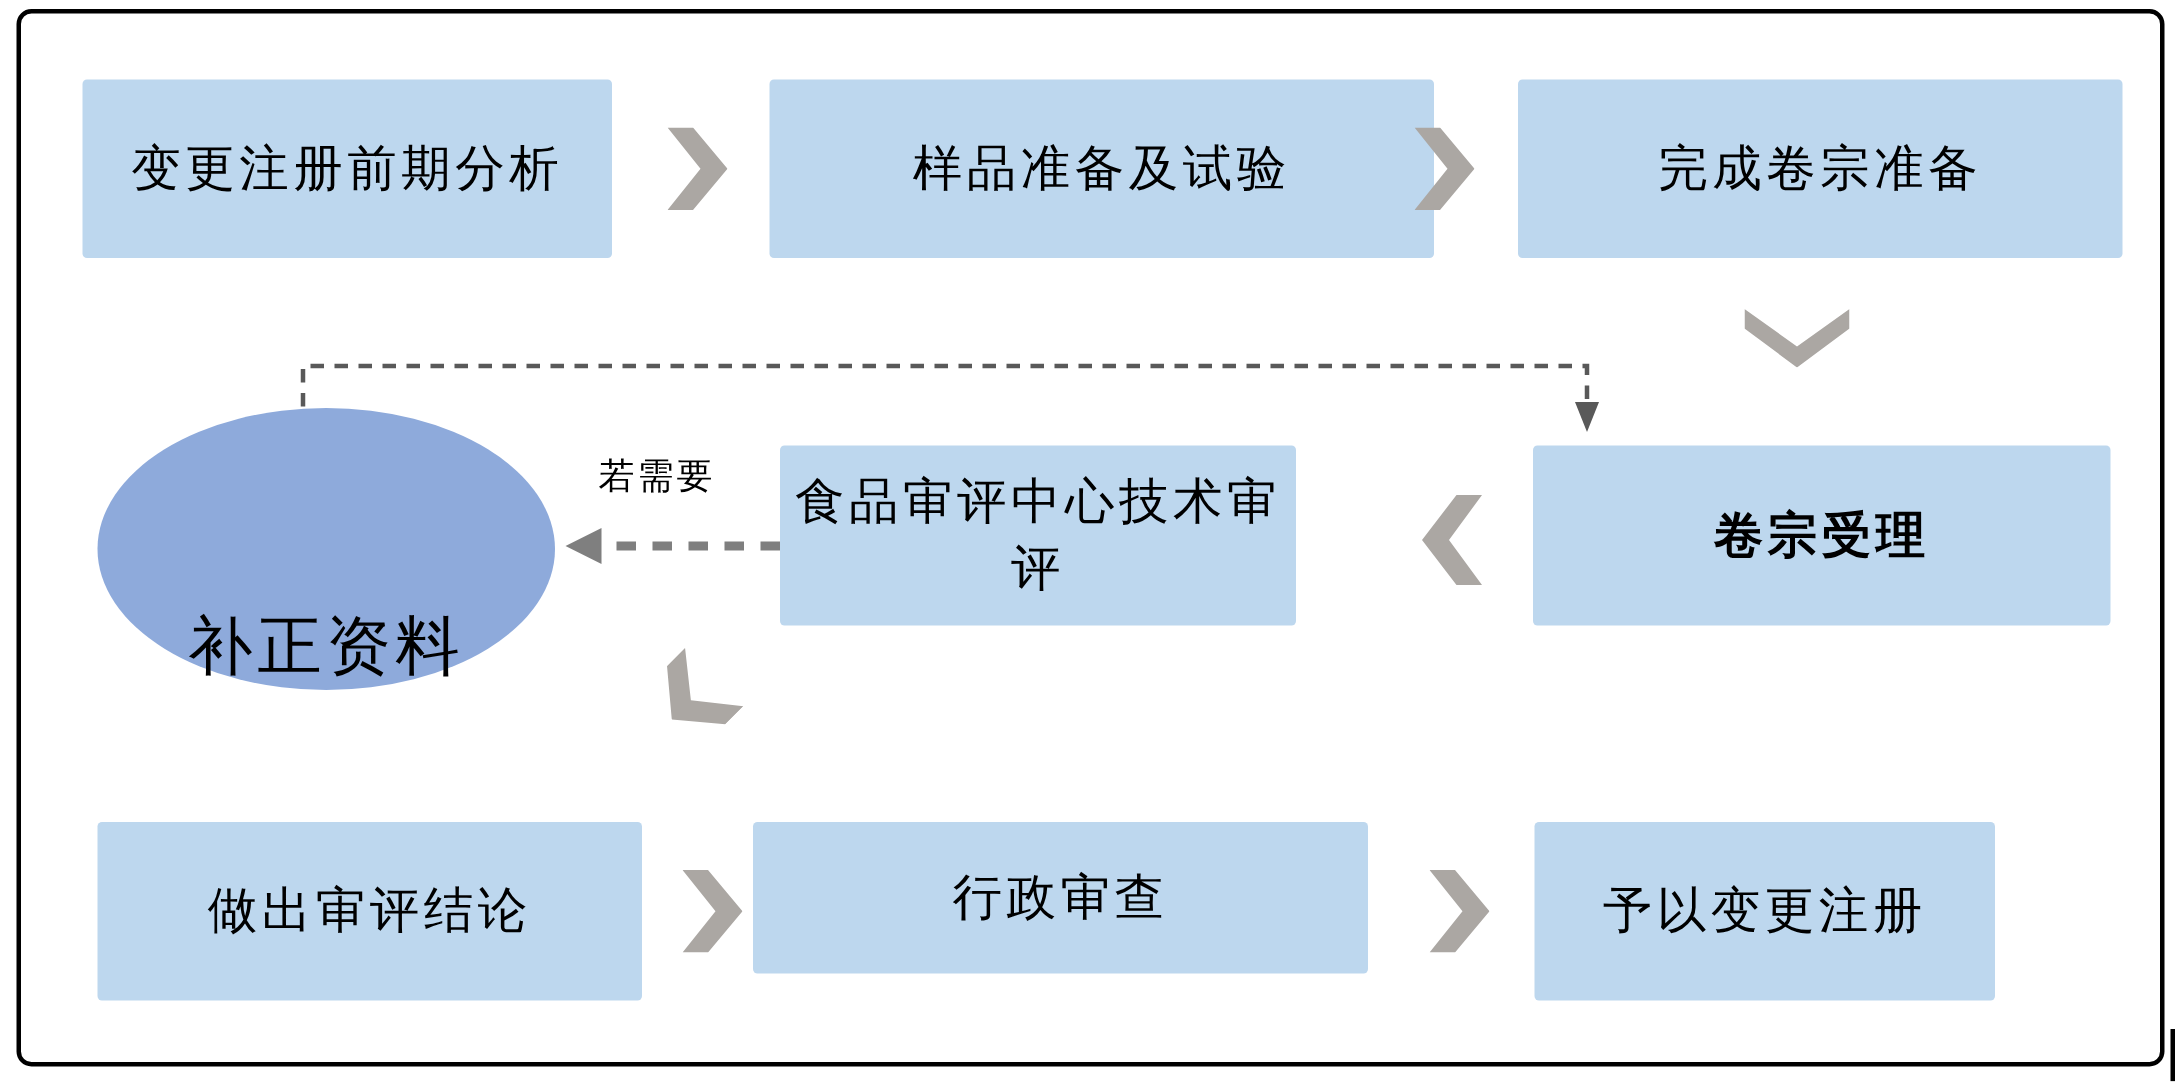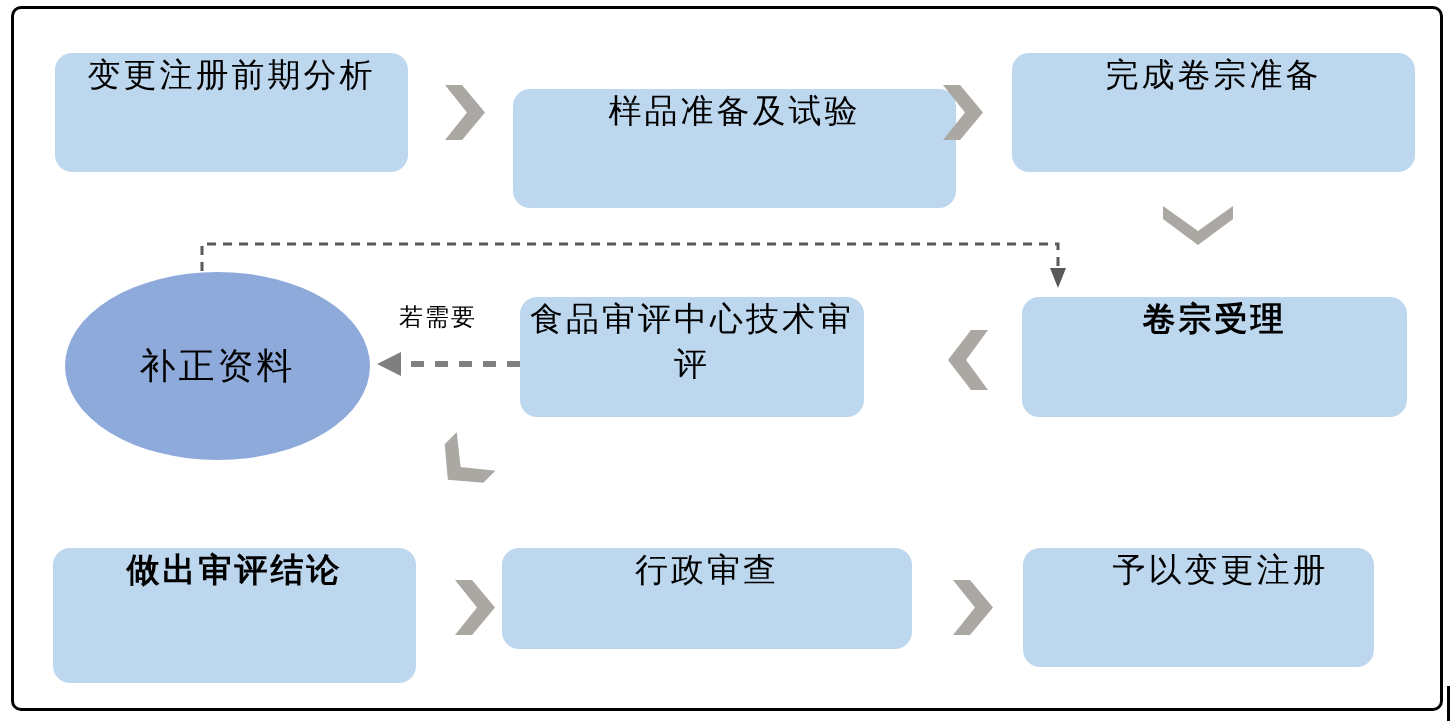--- a/index.html
+++ b/index.html
@@ -11,33 +11,33 @@
     overflow:hidden;
   }
   .frame{
     position:absolute;left:11px;top:6px;width:1432px;height:705px;
     border:3px solid var(--frame-border,#000);
     border-radius:10px;box-sizing:border-box;
   }
   .node{
     position:absolute;
     background:var(--node-fill,#bdd7ee);
-    border-radius:17px;
-    display:flex;justify-content:center;
+    border-radius:3px;
+    display:flex;align-items:center;justify-content:center;
     color:var(--text,#000);
     font-size:33px;letter-spacing:3px;
     text-align:center;
   }
   .ellipse{
     position:absolute;
     background:var(--ellipse-fill,#8eaadb);
     border-radius:50%;
-    display:flex;align-items:center;justify-content:center;
+    display:flex;align-items:flex-end;justify-content:center;
     color:var(--text,#000);
-    font-size:36px;letter-spacing:3px;
+    font-size:43px;letter-spacing:3px;
   }
   .chev{position:absolute;line-height:0;}
   .chev svg{display:block;}
   .chev.rot135{transform:rotate(135deg);transform-origin:50% 50%;}
   .edge-label{
     position:absolute;left:372px;top:301px;width:132px;
     font-size:24px;letter-spacing:2px;text-align:center;
     color:var(--text,#000);
   }
   .connectors{position:absolute;left:0;top:0;pointer-events:none;}
@@ -56,21 +56,21 @@
   <div class="node" style="left:55px;top:53px;width:353px;height:119px;">
     <span>变更注册前期分析</span>
   </div>
 
   <div class="chev" style="left:445px;top:85px;">
     <svg width="40" height="55" viewBox="0 0 40 55">
       <polygon points="0,0 17,0 40,27.5 17,55 0,55 22,27.5" fill="#aba7a3"></polygon>
     </svg>
   </div>
 
-  <div class="node" style="left:513px;top:53px;width:443px;height:119px;margin-top:36px;">
+  <div class="node" style="left:513px;top:53px;width:443px;height:119px;">
     <span>样品准备及试验</span>
   </div>
 
   <div class="chev" style="left:943px;top:85px;">
     <svg width="40" height="55" viewBox="0 0 40 55">
       <polygon points="0,0 17,0 40,27.5 17,55 0,55 22,27.5" fill="#aba7a3"></polygon>
     </svg>
   </div>
 
   <div class="node" style="left:1012px;top:53px;width:403px;height:119px;">
@@ -102,41 +102,41 @@
   <div class="node" style="left:1022px;top:297px;width:385px;height:120px;font-weight:bold;">
     <span>卷宗受理</span>
   </div>
 
   <div class="chev rot135" style="left:442px;top:438px;">
     <svg width="40" height="55" viewBox="0 0 40 55">
       <polygon points="0,0 17,0 40,27.5 17,55 0,55 22,27.5" fill="#aba7a3"></polygon>
     </svg>
   </div>
 
-  <div class="node" style="left:53px;top:548px;width:363px;height:135px;font-weight:bold;">
+  <div class="node" style="left:65px;top:548px;width:363px;height:119px;">
     <span>做出审评结论</span>
   </div>
 
   <div class="chev" style="left:455px;top:580px;">
     <svg width="40" height="55" viewBox="0 0 40 55">
       <polygon points="0,0 17,0 40,27.5 17,55 0,55 22,27.5" fill="#aba7a3"></polygon>
     </svg>
   </div>
 
   <div class="node" style="left:502px;top:548px;width:410px;height:101px;">
     <span>行政审查</span>
   </div>
 
   <div class="chev" style="left:953px;top:580px;">
     <svg width="40" height="55" viewBox="0 0 40 55">
       <polygon points="0,0 17,0 40,27.5 17,55 0,55 22,27.5" fill="#aba7a3"></polygon>
     </svg>
   </div>
 
-  <div class="node" style="left:1023px;top:548px;width:307px;height:119px;padding-left:44px;">
+  <div class="node" style="left:1023px;top:548px;width:307px;height:119px;">
     <span>予以变更注册</span>
   </div>
 
   <svg class="connectors" width="1454" height="721" viewBox="0 0 1454 721">
 
     <path d="M202,271 L202,244 L1058,244 L1058,269" fill="none" stroke-width="3" stroke-dasharray="9 7" stroke="#595959"></path>
     <polygon points="1058,288 1050,268 1066,268" fill="#595959"></polygon>
 
     <line x1="520" y1="364" x2="402" y2="364" stroke-width="6" stroke-dasharray="13 11" stroke="#7f7f7f"></line>
     <polygon points="377,364 401,352 401,376" fill="#7f7f7f"></polygon>

